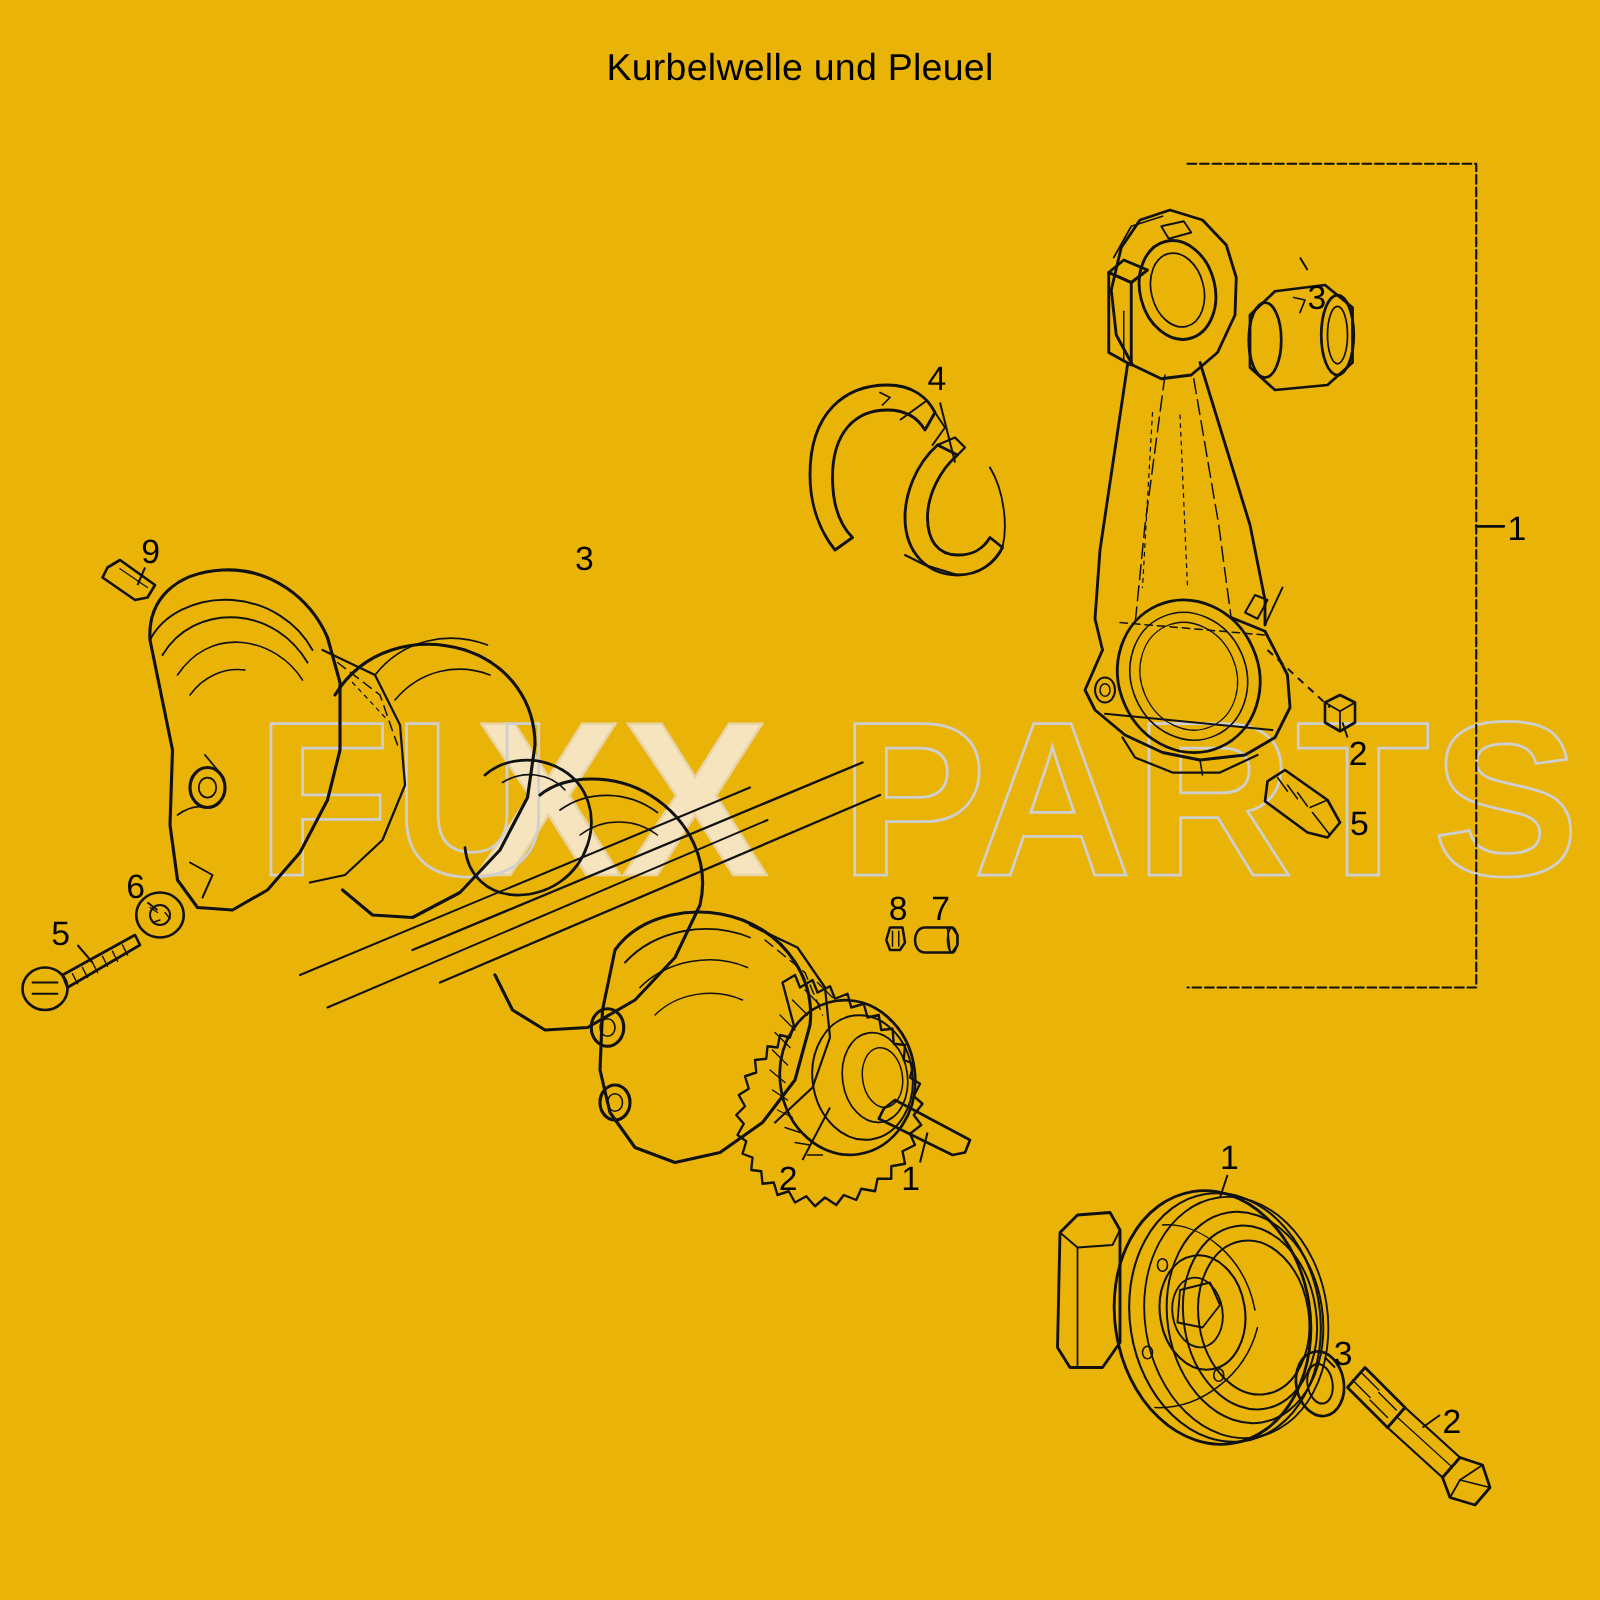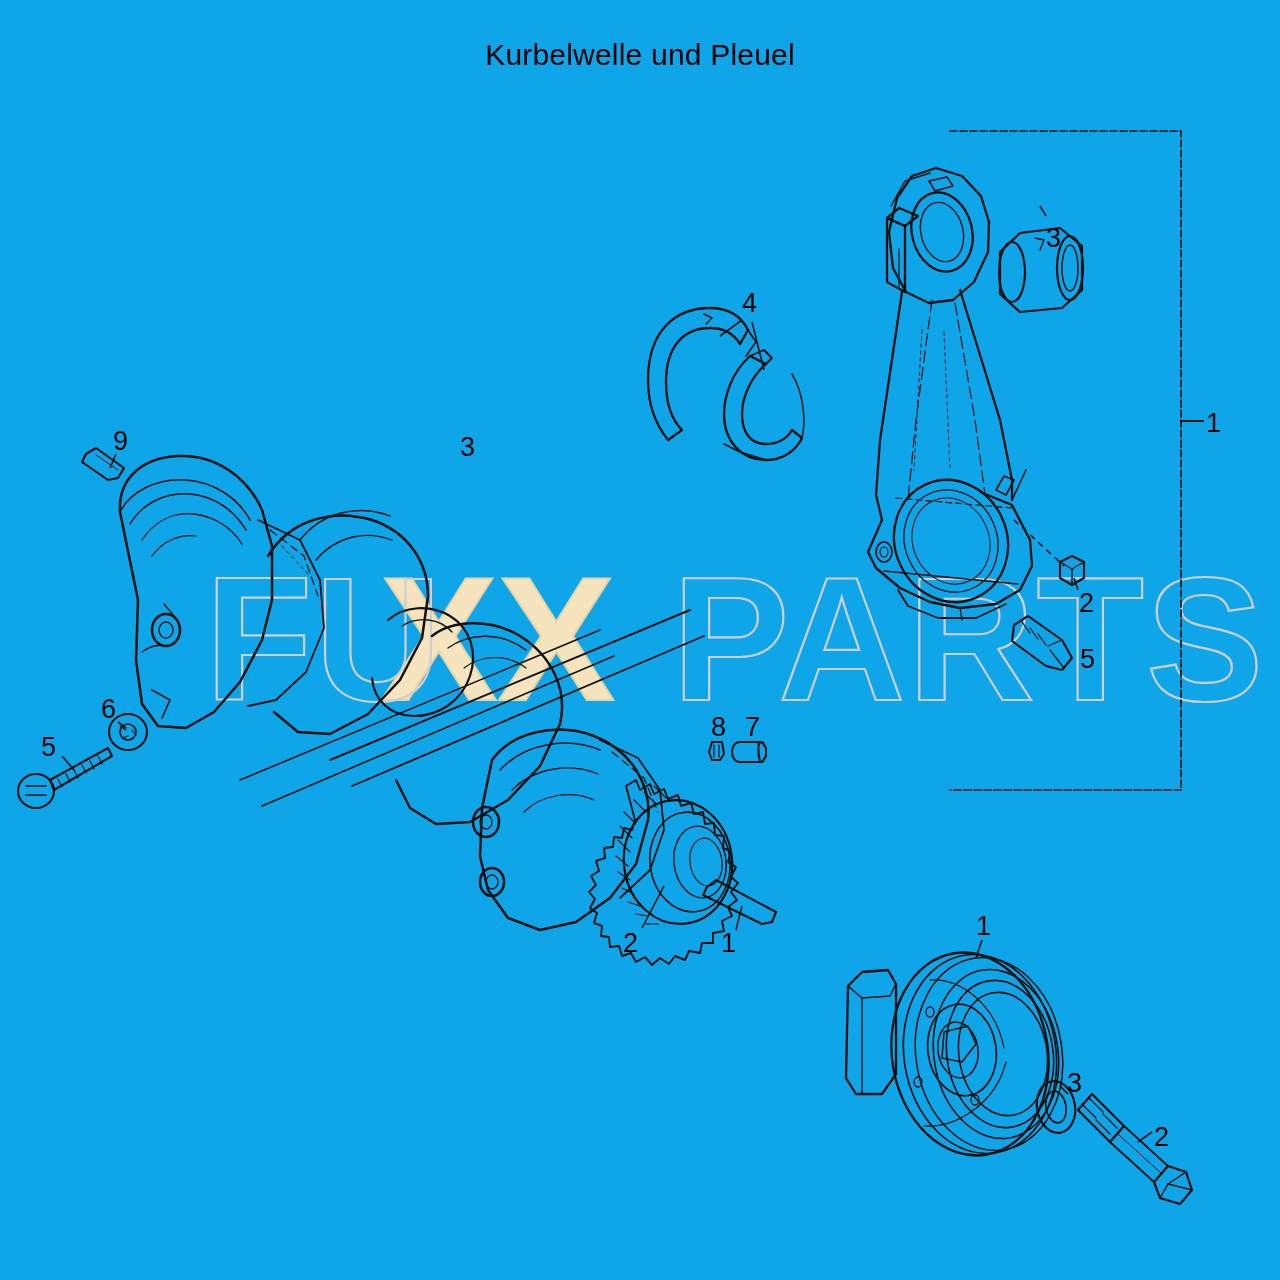--- a/index.html
+++ b/index.html
@@ -4,21 +4,21 @@
 <style>
   html, body {
     margin: 0;
     padding: 0;
     background: #ffffff;
   }
   #page {
     position: relative;
     width: 1280px;
     height: 1280px;
-    background: #0ea5e9;
+    background: #eab308;
     overflow: hidden;
     font-family: "Liberation Sans", sans-serif;
   }
   #title {
     position: absolute;
     top: 38px;
     left: 0;
     width: 1280px;
     text-align: center;
     font-size: 30px;

